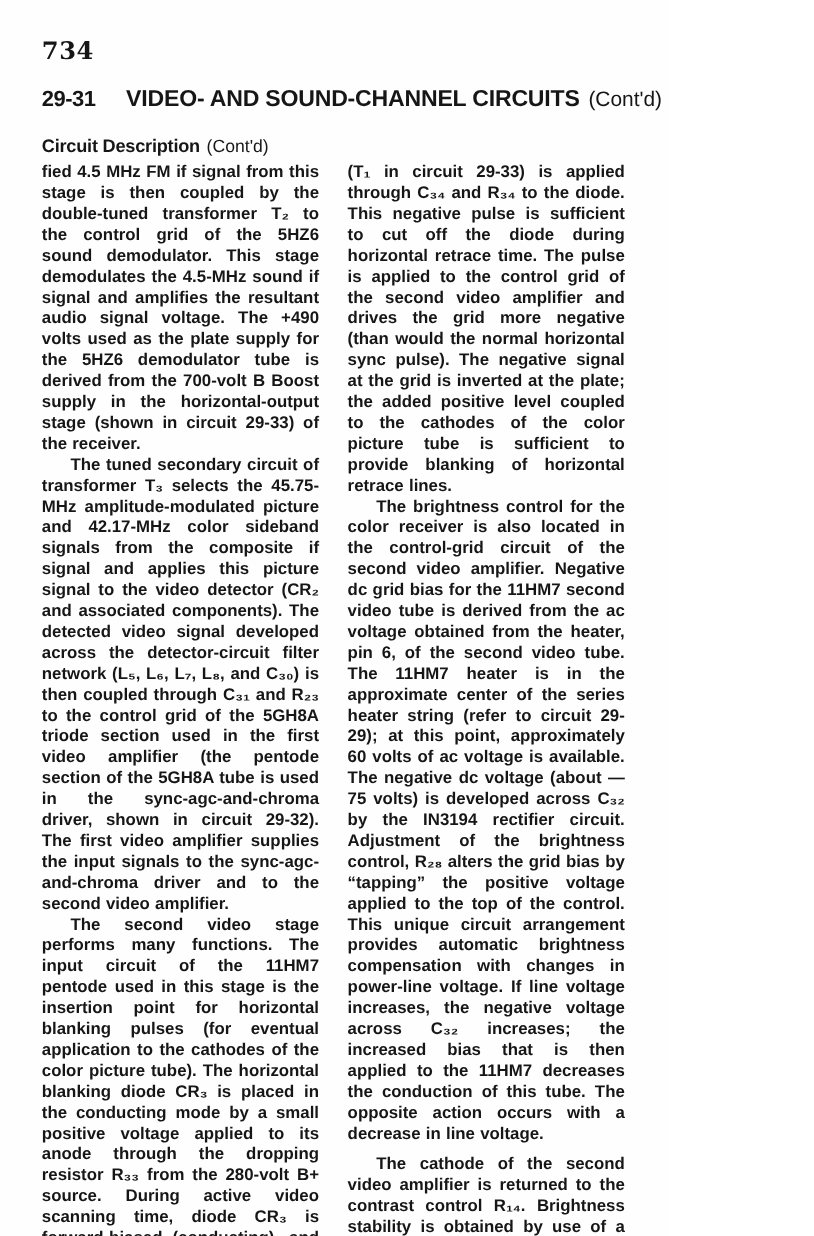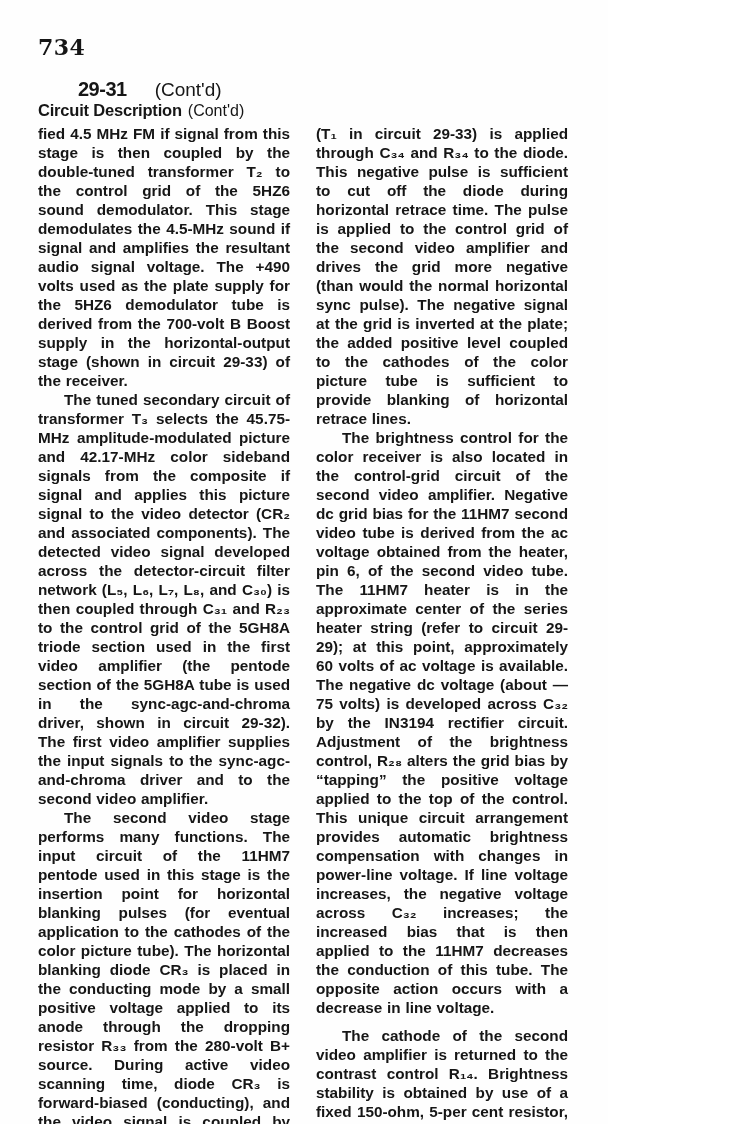--- a/index.html
+++ b/index.html
@@ -37,41 +37,40 @@
     font-size: 21px;
     letter-spacing: 1px;
   }
   
   .section-heading {
     margin-top: 18px;
     display: flex;
     align-items: baseline;
     white-space: nowrap;
     font-family: "Liberation Sans", sans-serif;
-    margin-left: 40px;
   }
   .section-number {
     font-weight: bold;
     font-size: 20px;
     letter-spacing: -0.5px;
     margin-right: 28px;
   }
   .section-title {
     font-weight: bold;
     font-size: 21px;
     letter-spacing: -0.2px;
     margin-right: 8px;
   }
   .section-contd {
     font-weight: normal;
     font-size: 19px;
   }
   
   .subsection-heading {
-    margin-top: 0;
+    margin-top: 22px;
     display: flex;
     align-items: baseline;
     font-family: "Liberation Sans", sans-serif;
   }
   .subsection-title {
     font-weight: bold;
     font-size: 16.5px;
     letter-spacing: -0.2px;
     margin-right: 6px;
   }
@@ -109,20 +108,21 @@
 <body>
 
 <div class="page">
 
   <div class="page-header">
     <span class="page-number">734</span>
   </div>
 
   <div class="section-heading">
     <span class="section-number">29-31</span>
+    <span class="section-title">VIDEO- AND SOUND-CHANNEL CIRCUITS</span>
     <span class="section-contd">(Cont'd)</span>
   </div>
 
   <div class="subsection-heading">
     <span class="subsection-title">Circuit Description</span>
     <span class="subsection-contd">(Cont'd)</span>
   </div>
 
   <div class="columns">
 

